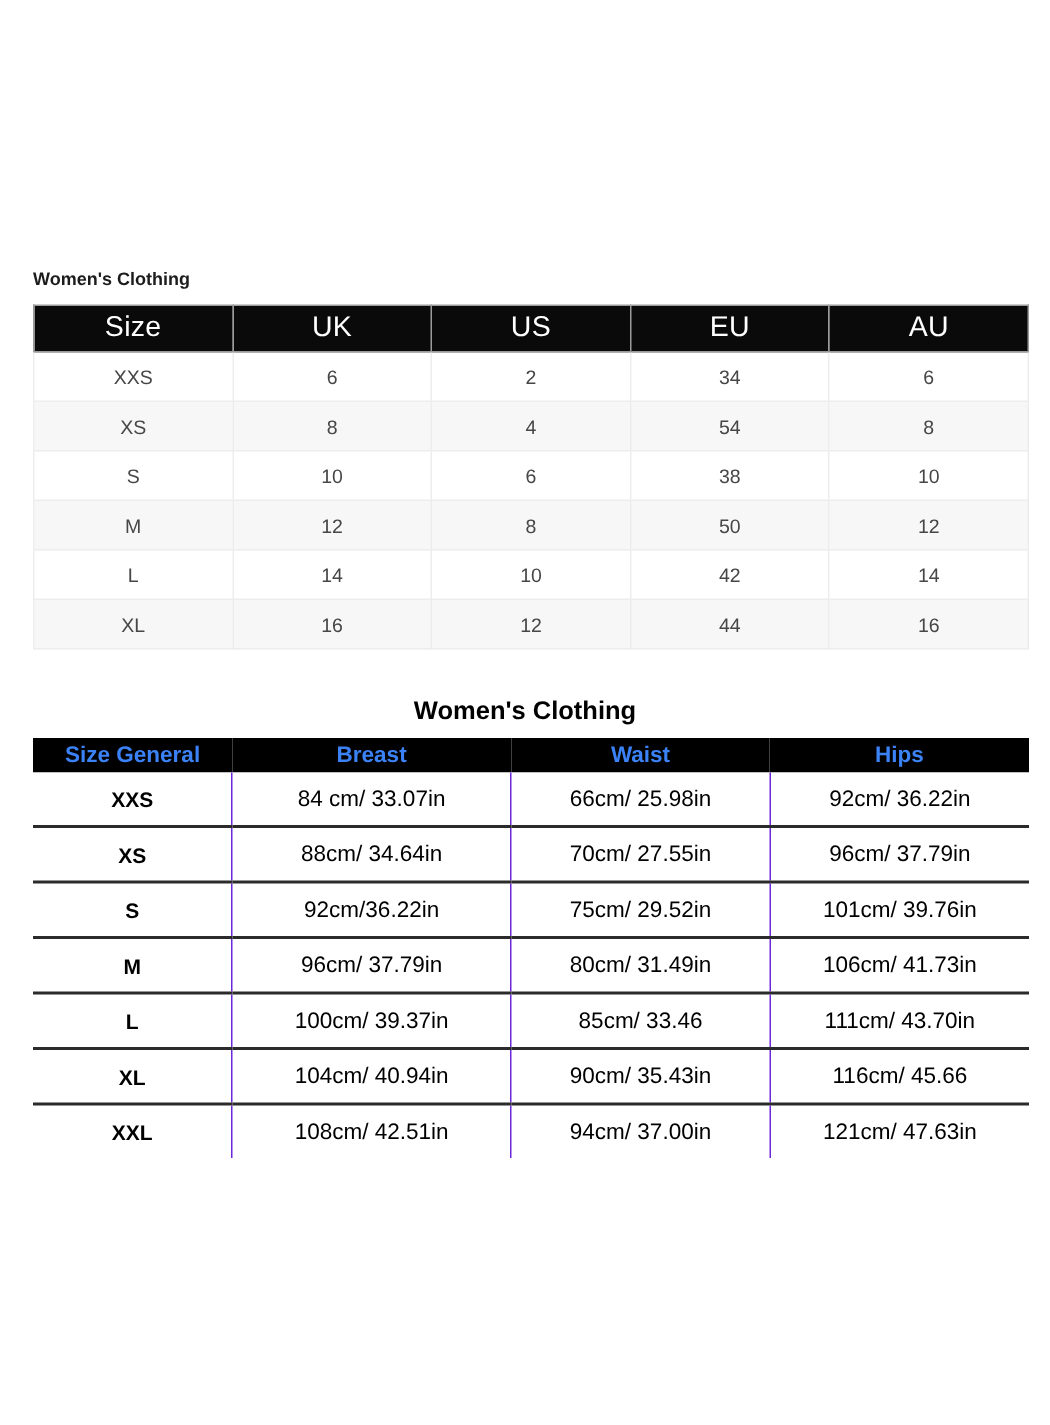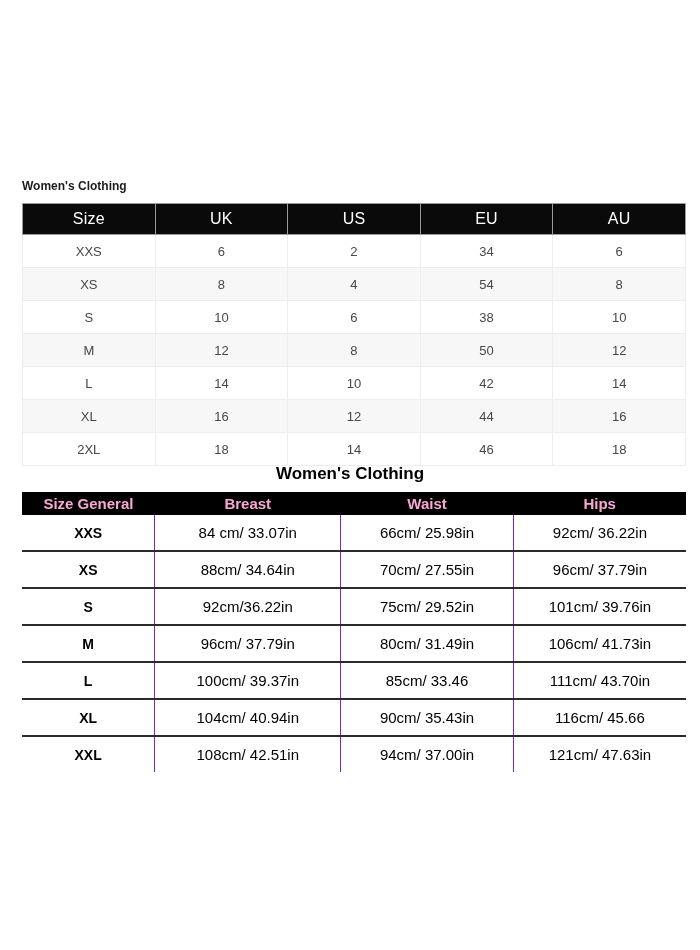--- a/index.html
+++ b/index.html
@@ -2,31 +2,31 @@
 <html><head>
 <meta charset="utf-8">
 <style>
   html,body{margin:0;padding:0;background:#ffffff;}
   body{font-family:"Liberation Sans",sans-serif;}
   .page{position:relative;width:700px;height:950px;background:#ffffff;overflow:hidden;padding-left:44px;}
 
   
   .t1-title{position:absolute;left:22px;top:179px;font-size:12px;font-weight:600;color:#1c1c1c;}
   table.t1{position:absolute;left:22px;top:203px;width:664px;border-collapse:collapse;table-layout:fixed;}
-  table.t1 th{background:#0a0a0a;color:#ffffff;font-weight:400;font-size:16px;height:28px;
+  table.t1 th{background:#0a0a0a;color:#ffffff;font-weight:400;font-size:19px;height:28px;
               vertical-align:middle;border:1px solid #9b9b9b;letter-spacing:.2px;}
   table.t1 td{height:30px;font-size:13px;color:#474747;text-align:center;vertical-align:middle;
               border:1px solid #ededed;background:#ffffff;}
   table.t1 tbody tr:nth-child(even) td{background:#f7f7f7;}
 
   
   .t2-title{position:absolute;left:0;top:464px;width:700px;text-align:center;
             font-size:17px;font-weight:700;color:#000000;}
   table.t2{position:absolute;left:22px;top:492px;width:664px;border-collapse:collapse;table-layout:fixed;}
-  table.t2 th{background:#000000;color:#f9a8d4;font-weight:700;font-size:15px;height:21px;
+  table.t2 th{background:#000000;color:#3b82f6;font-weight:700;font-size:15px;height:21px;
               text-align:center;vertical-align:middle;border:none;}
   table.t2 td{height:33px;font-size:15px;color:#000000;text-align:center;vertical-align:middle;
               background:#ffffff;}
   table.t2 td:first-child{font-weight:700;font-size:14px;}
   table.t2 td + td{border-left:1px solid #6d28d9;}
   table.t2 tbody tr + tr td{border-top:2px solid #2b2b2b;}
 </style>
 </head>
 <body>
 
@@ -87,27 +87,20 @@
           <td>42</td>
           <td>14</td>
         </tr>
         <tr>
           <td>XL</td>
           <td>16</td>
           <td>12</td>
           <td>44</td>
           <td>16</td>
         </tr>
-        <tr>
-          <td>2XL</td>
-          <td>18</td>
-          <td>14</td>
-          <td>46</td>
-          <td>18</td>
-        </tr>
       </tbody>
     </table>
 
   <div class="t2-title">Women's Clothing</div>
 
   <table class="t2">
     <colgroup>
       <col style="width:20%">
         <col style="width:28%">
         <col style="width:26%">

